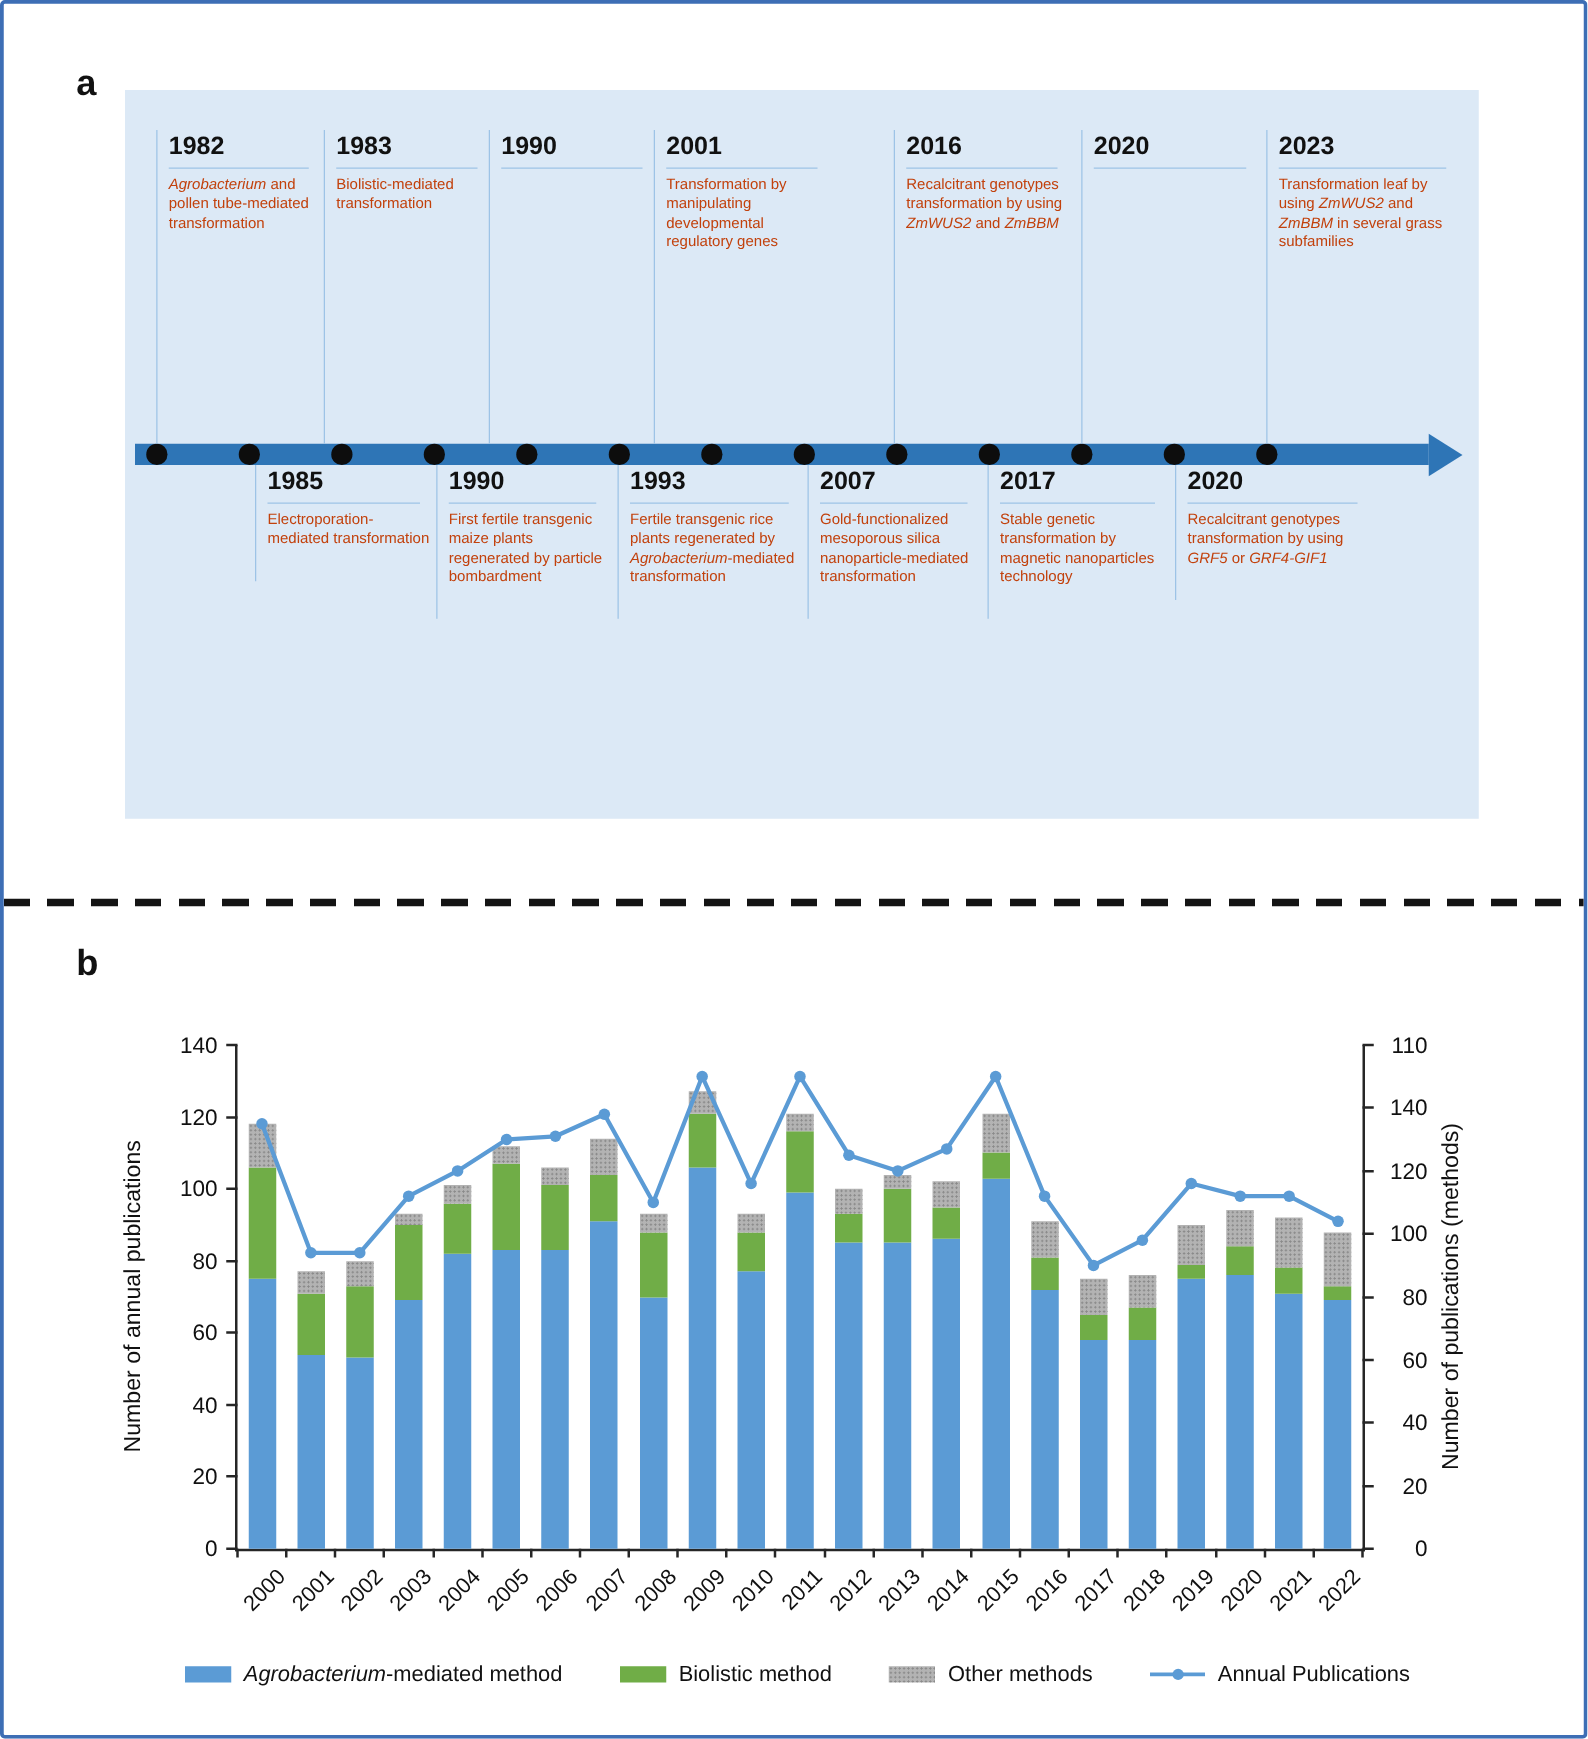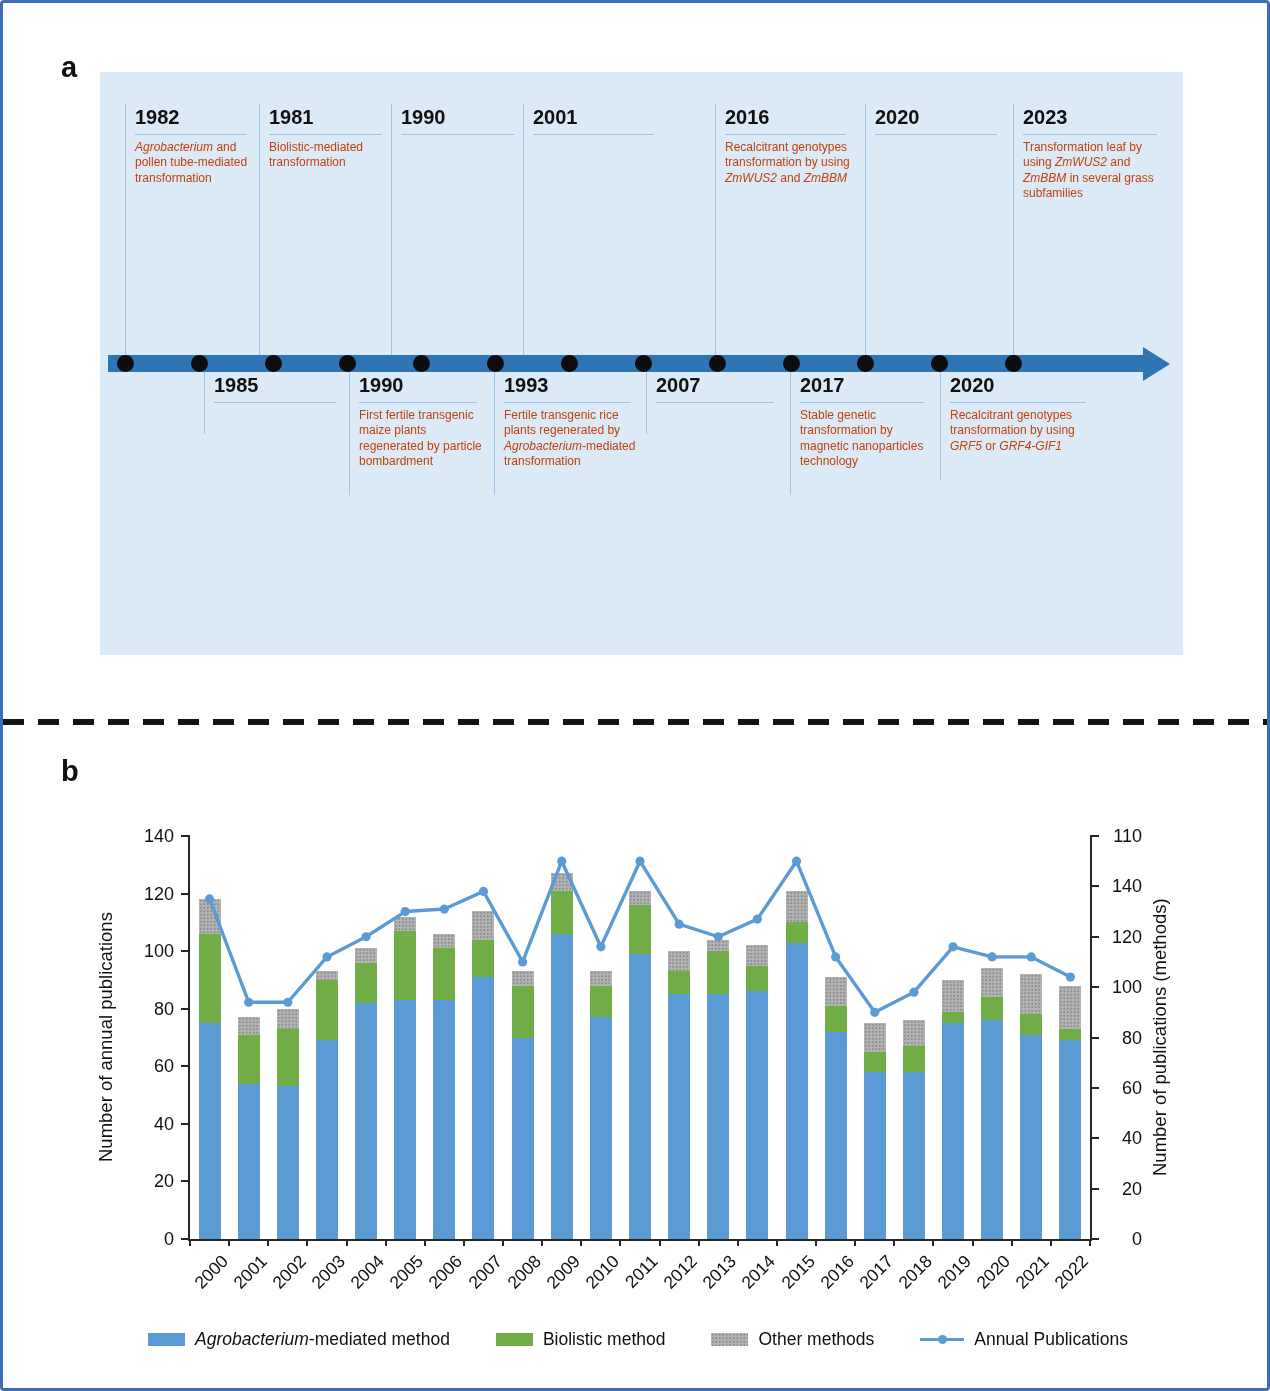--- a/index.html
+++ b/index.html
@@ -67,53 +67,56 @@
       <div class="tl-dot" style="left: 705.5px;"></div>
       <div class="tl-dot" style="left: 779.5px;"></div>
       <div class="tl-dot" style="left: 853.5px;"></div>
       <div class="tl-dot" style="left: 927.5px;"></div>
       <div class="tl-dot" style="left: 1001.5px;"></div>
       <div class="tl-col" style="left: 122px; width: 132px; top: 101px; height: 251px;">
         <div class="tl-year">1982</div>
         <div class="tl-text"><i>Agrobacterium</i> and pollen tube-mediated transformation</div>
       </div>
       <div class="tl-col" style="left: 256px; width: 133px; top: 101px; height: 251px;">
-        <div class="tl-year">1981</div>
+        <div class="tl-year">1983</div>
         <div class="tl-text">Biolistic-mediated transformation</div>
       </div>
       <div class="tl-col" style="left: 388px; width: 133px; top: 101px; height: 251px;">
         <div class="tl-year">1990</div>
       </div>
       <div class="tl-col" style="left: 520px; width: 141px; top: 101px; height: 251px;">
         <div class="tl-year">2001</div>
+        <div class="tl-text">Transformation by manipulating developmental regulatory genes</div>
       </div>
       <div class="tl-col" style="left: 712px; width: 141px; top: 101px; height: 251px;">
         <div class="tl-year">2016</div>
         <div class="tl-text">Recalcitrant genotypes transformation by using <i>ZmWUS2</i> and <i>ZmBBM</i></div>
       </div>
       <div class="tl-col" style="left: 862px; width: 143px; top: 101px; height: 251px;">
         <div class="tl-year">2020</div>
       </div>
       <div class="tl-col" style="left: 1010px; width: 156px; top: 101px; height: 251px;">
         <div class="tl-year">2023</div>
         <div class="tl-text">Transformation leaf by using <i>ZmWUS2</i> and <i>ZmBBM</i> in several grass subfamilies</div>
       </div>
       <div class="tl-col" style="left: 201px; width: 143px; top: 369px; padding-bottom: 26px;">
         <div class="tl-year">1985</div>
+        <div class="tl-text">Electroporation-mediated transformation</div>
       </div>
       <div class="tl-col" style="left: 346px; width: 138px; top: 369px; padding-bottom: 26px;">
         <div class="tl-year">1990</div>
         <div class="tl-text">First fertile transgenic maize plants regenerated by particle bombardment</div>
       </div>
       <div class="tl-col" style="left: 491px; width: 148px; top: 369px; padding-bottom: 26px;">
         <div class="tl-year">1993</div>
         <div class="tl-text">Fertile transgenic rice plants regenerated by <i>Agrobacterium</i>-mediated transformation</div>
       </div>
       <div class="tl-col" style="left: 643px; width: 138px; top: 369px; padding-bottom: 26px;">
         <div class="tl-year">2007</div>
+        <div class="tl-text">Gold-functionalized mesoporous silica nanoparticle-mediated transformation</div>
       </div>
       <div class="tl-col" style="left: 787px; width: 145px; top: 369px; padding-bottom: 26px;">
         <div class="tl-year">2017</div>
         <div class="tl-text">Stable genetic transformation by magnetic nanoparticles technology</div>
       </div>
       <div class="tl-col" style="left: 937px; width: 158px; top: 369px; padding-bottom: 26px;">
         <div class="tl-year">2020</div>
         <div class="tl-text">Recalcitrant genotypes transformation by using <i>GRF5</i> or <i>GRF4-GIF1</i></div>
       </div>
     </div>

